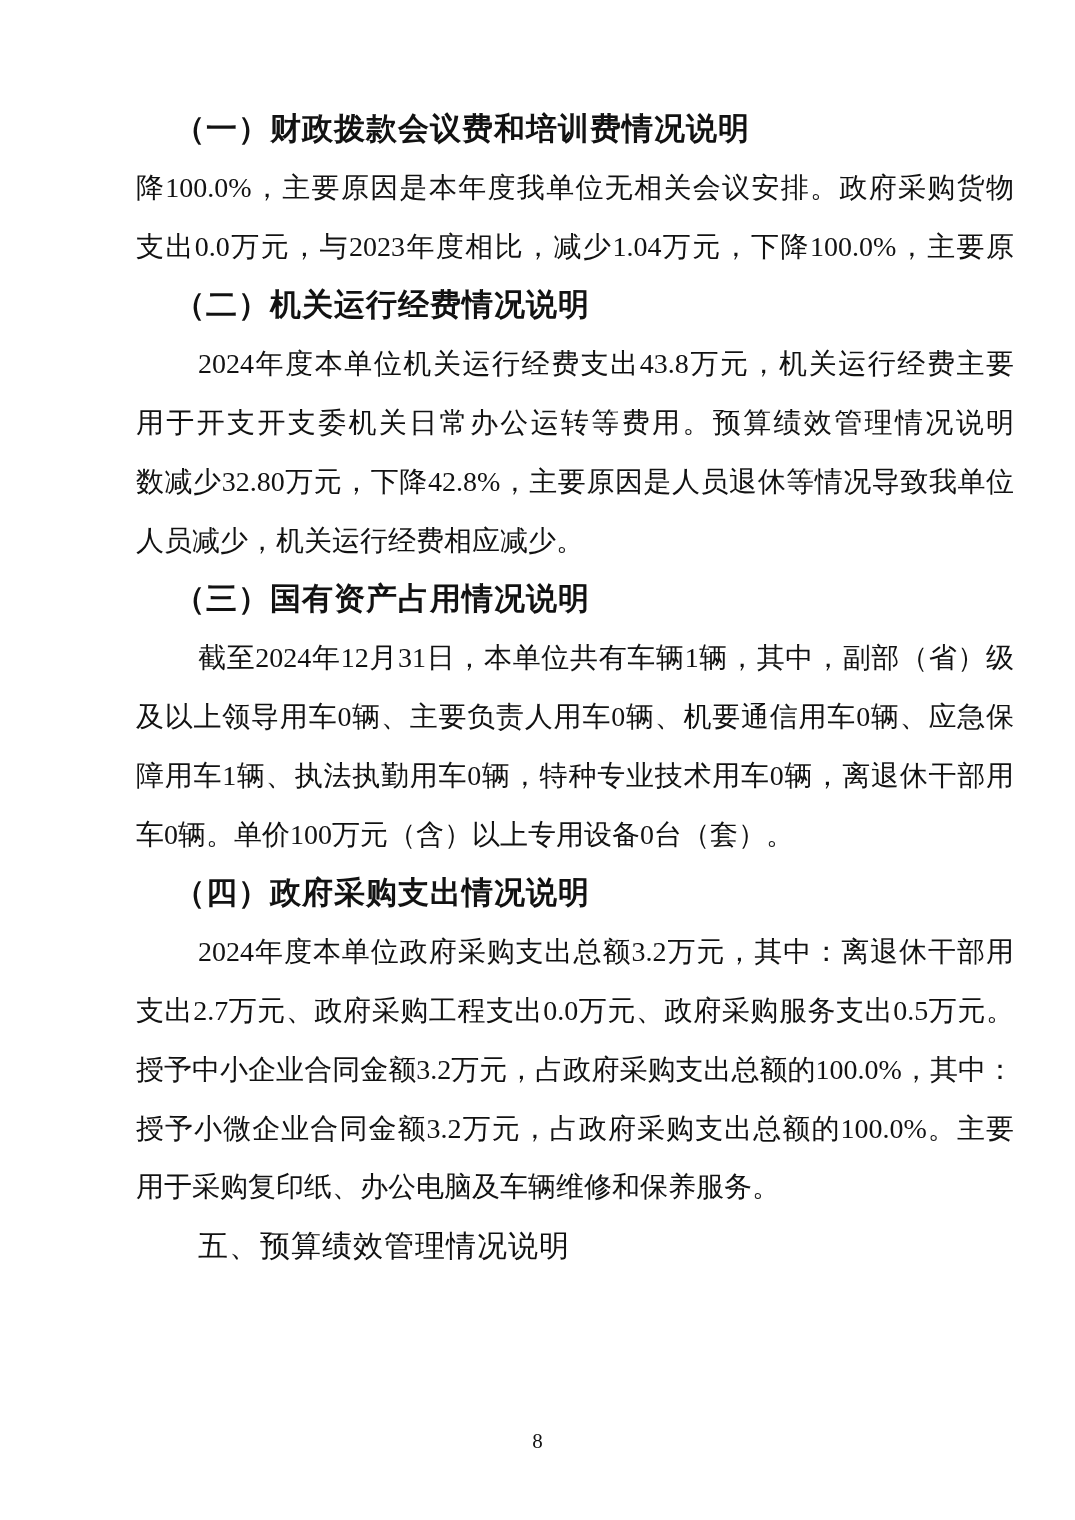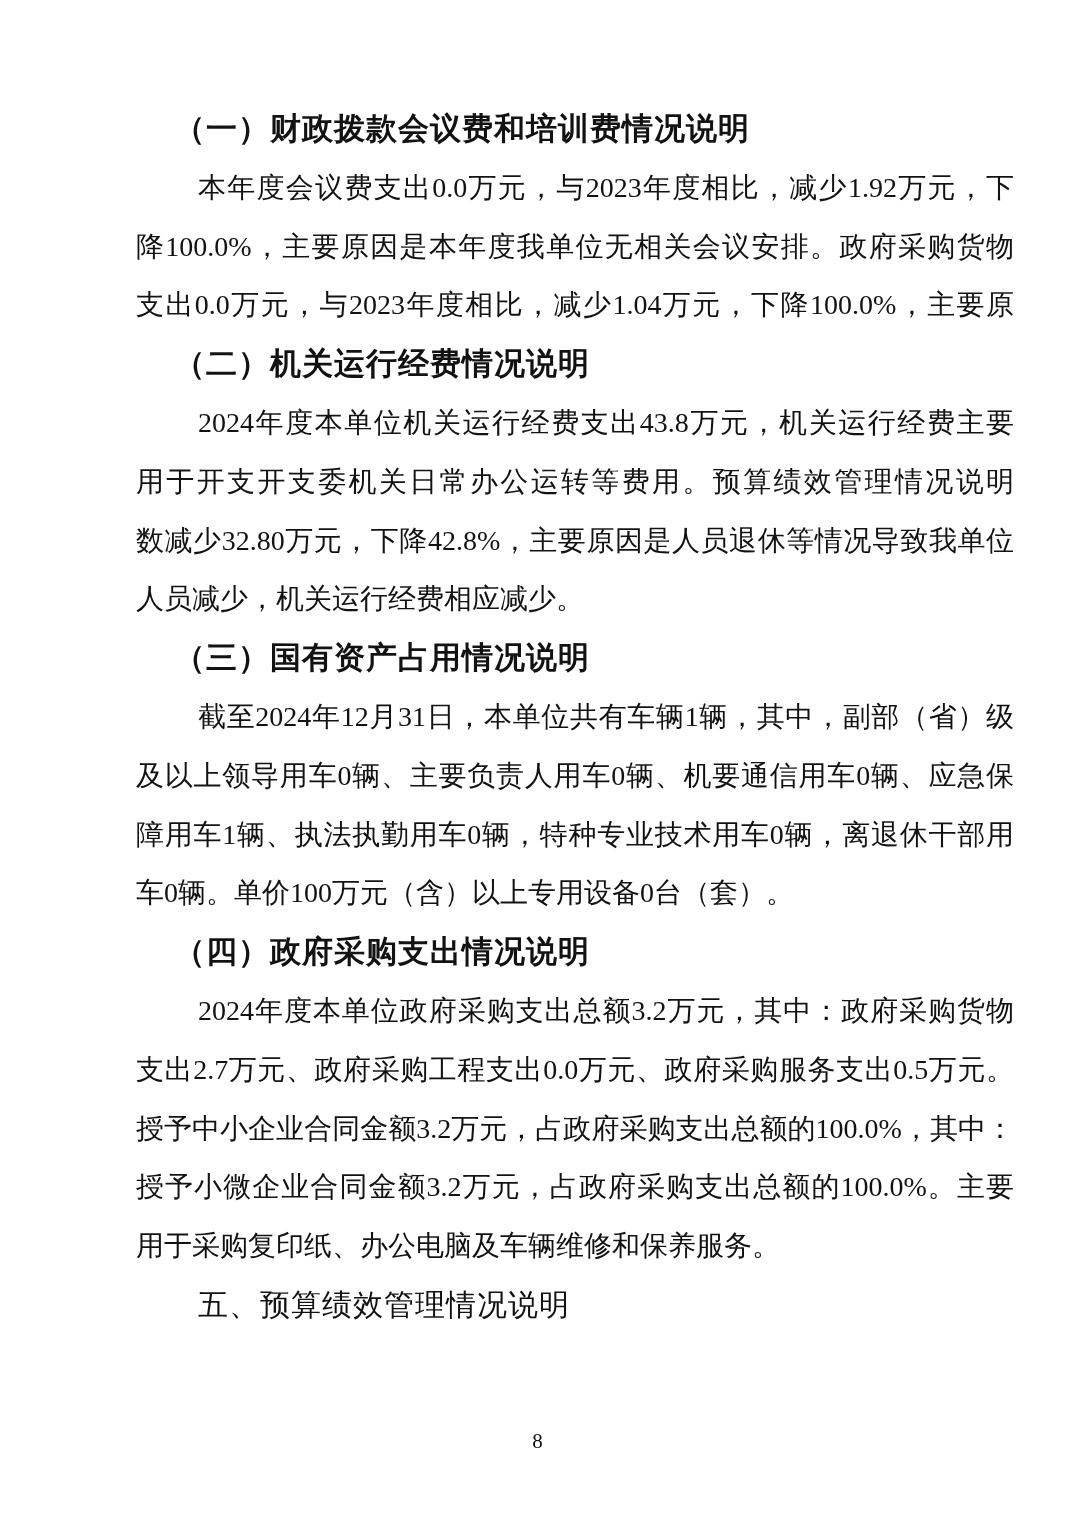--- a/index.html
+++ b/index.html
@@ -59,21 +59,20 @@
 </style>
 </head>
 <body>
 
 <div class="page">
   <div class="content">
 
     <div class="h-sub">（一）财政拨款会议费和培训费情况说明</div>
 
     <div>
-      <div class="line just indent">本年度会议费支出0.0万元，与2023年度相比，减少1.92万元，下</div>
       <div class="line just">降100.0%，主要原因是本年度我单位无相关会议安排。政府采购货物</div>
       <div class="line just">支出0.0万元，与2023年度相比，减少1.04万元，下降100.0%，主要原</div>
     </div>
 
     <div class="h-sub">（二）机关运行经费情况说明</div>
 
     <div>
       <div class="line just indent">2024年度本单位机关运行经费支出43.8万元，机关运行经费主要</div>
       <div class="line just">用于开支开支委机关日常办公运转等费用。预算绩效管理情况说明</div>
       <div class="line just">数减少32.80万元，下降42.8%，主要原因是人员退休等情况导致我单位</div>
@@ -85,21 +84,21 @@
     <div>
       <div class="line just indent">截至2024年12月31日，本单位共有车辆1辆，其中，副部（省）级</div>
       <div class="line just">及以上领导用车0辆、主要负责人用车0辆、机要通信用车0辆、应急保</div>
       <div class="line just">障用车1辆、执法执勤用车0辆，特种专业技术用车0辆，离退休干部用</div>
       <div class="line">车0辆。单价100万元（含）以上专用设备0台（套）。</div>
     </div>
 
     <div class="h-sub">（四）政府采购支出情况说明</div>
 
     <div>
-      <div class="line just indent">2024年度本单位政府采购支出总额3.2万元，其中：政府采购货物</div>
+      <div class="line just indent">2024年度本单位政府采购支出总额3.2万元，其中：离退休干部用</div>
       <div class="line just">支出2.7万元、政府采购工程支出0.0万元、政府采购服务支出0.5万元。</div>
       <div class="line just">授予中小企业合同金额3.2万元，占政府采购支出总额的100.0%，其中：</div>
       <div class="line just">授予小微企业合同金额3.2万元，占政府采购支出总额的100.0%。主要</div>
       <div class="line">用于采购复印纸、办公电脑及车辆维修和保养服务。</div>
     </div>
 
     <div class="h-main">五、预算绩效管理情况说明</div>
 
   </div>
 

